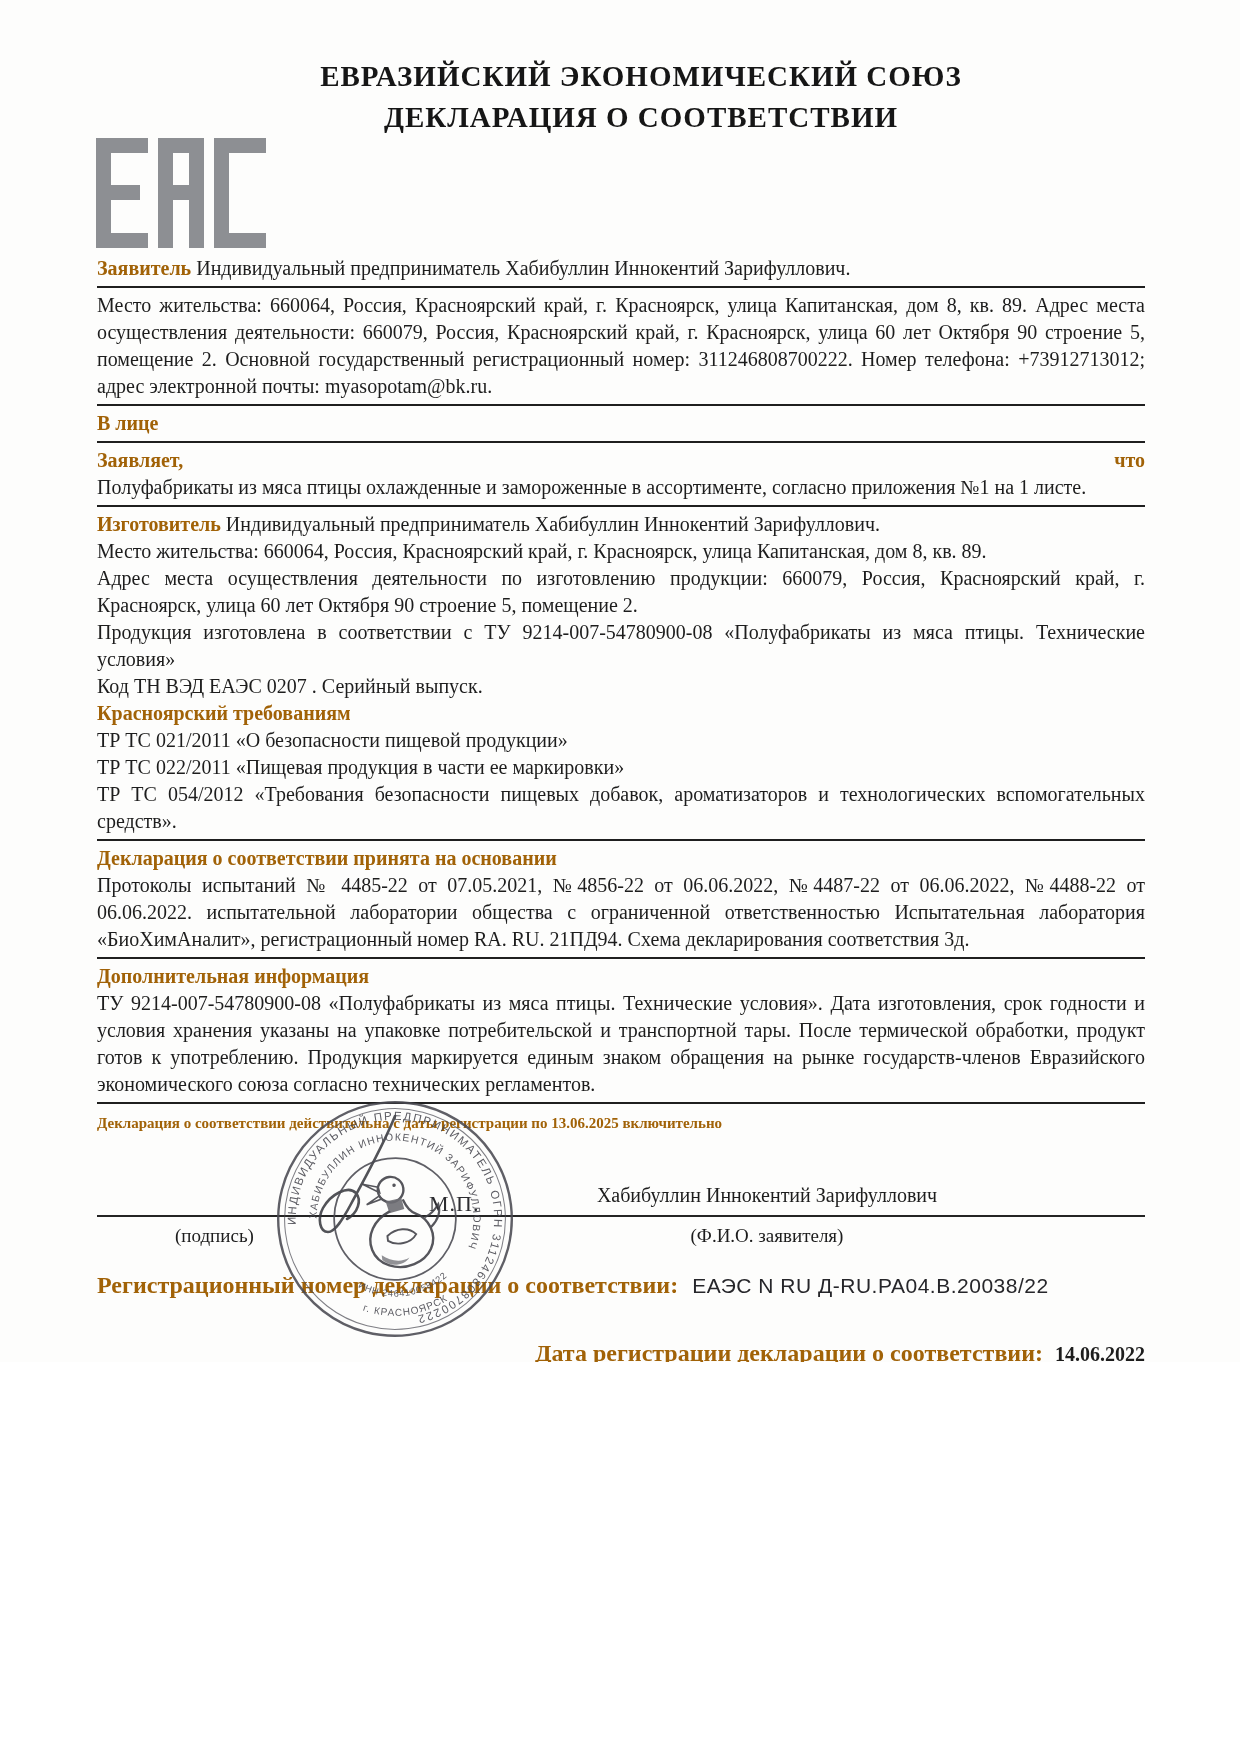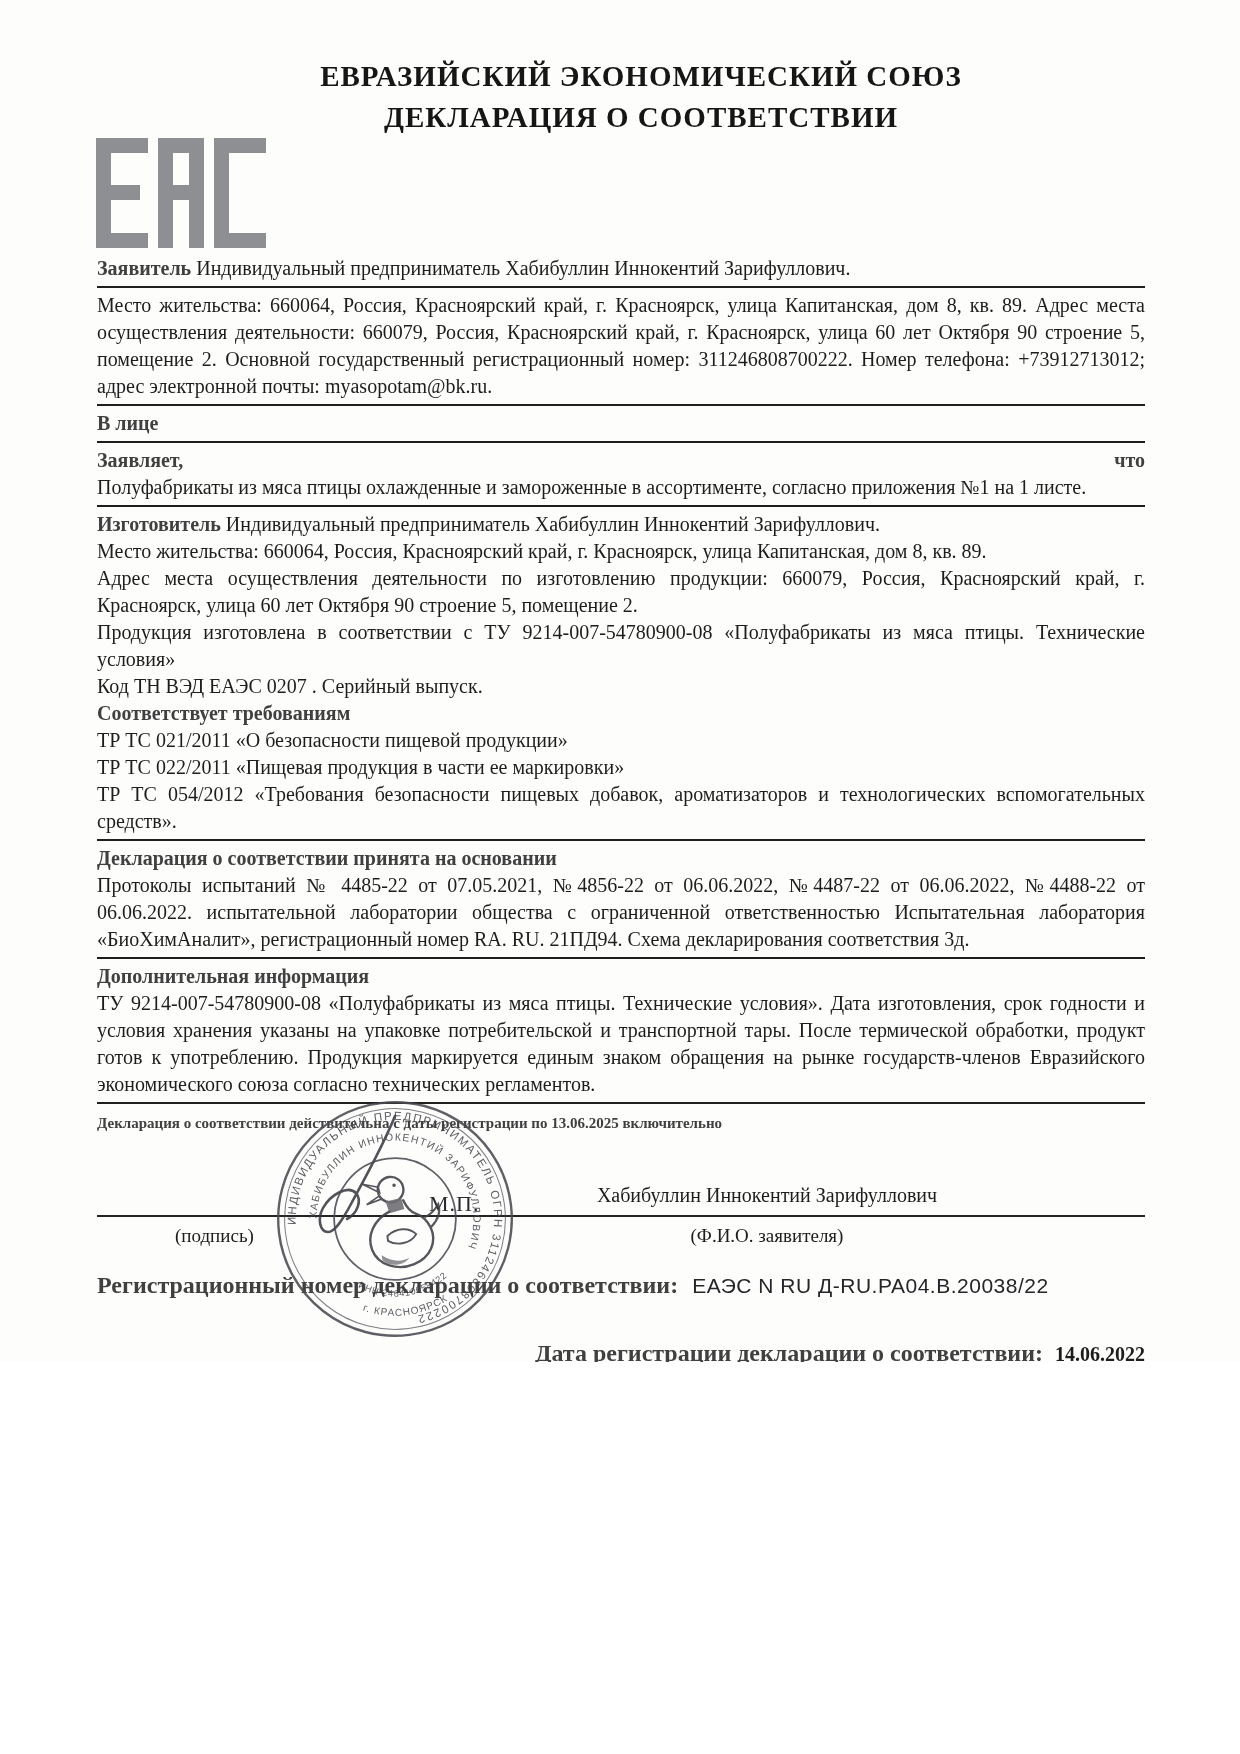--- a/index.html
+++ b/index.html
@@ -6,21 +6,21 @@
   .page{
     position:relative;width:1240px;height:1362px;margin:0 auto;
     background:#fdfdfc;color:#1d1d1d;
     font-family:"Liberation Serif", serif;overflow:hidden;padding-left:42px;
   }
   .title{position:absolute;top:56px;left:0;right:0;text-align:center;
     font-weight:bold;font-size:29px;line-height:41px;letter-spacing:1px;color:#161616;}
   .eac{position:absolute;top:138px;left:96px;}
   .doc{position:absolute;top:255px;left:97px;width:1048px;font-size:20px;line-height:27px;}
   .para{margin:0;text-align:justify;}
-  .para b,.declares-row b,.validity,.reg-row b{color:#404040;}
+  .para b,.declares-row b,.validity,.reg-row b{color:#a16207;}
   .rule{height:2px;background:#1f1f1f;margin:4px 0 4px;}
   .declares-row{display:flex;justify-content:space-between;font-weight:bold;}
   .validity{font-weight:bold;font-size:15px;line-height:30px;margin:2px 0 0;}
   .sig-area{position:relative;height:130px;}
   .sig-line{position:absolute;top:77px;left:0;right:0;height:2px;background:#242424;}
   .sig-caption{position:absolute;top:84px;left:78px;font-size:19px;}
   .fio-name{position:absolute;top:44px;left:440px;width:460px;text-align:center;font-size:20px;}
   .fio-caption{position:absolute;top:84px;left:440px;width:460px;text-align:center;font-size:19px;}
   .seal-mark{position:absolute;top:52px;left:332px;font-size:22px;letter-spacing:1px;color:#2c2c30;}
   .stamp{position:absolute;top:-39px;left:178px;width:240px;height:240px;opacity:.88;}
@@ -74,21 +74,21 @@
     </div>
     <p class="para">Полуфабрикаты из мяса птицы охлажденные и замороженные в ассортименте, согласно приложения №1 на 1 листе.</p>
     <div class="rule"></div>
 
     <p class="para"><b>Изготовитель</b> <span>Индивидуальный предприниматель Хабибуллин Иннокентий Зарифуллович.</span></p>
     <p class="para">Место жительства: 660064, Россия, Красноярский край, г. Красноярск, улица Капитанская, дом 8, кв. 89.</p>
     <p class="para">Адрес места осуществления деятельности по изготовлению продукции: 660079, Россия, Красноярский край, г. Красноярск, улица 60 лет Октября 90 строение 5, помещение 2.</p>
     <p class="para">Продукция изготовлена в соответствии с ТУ 9214-007-54780900-08 «Полуфабрикаты из мяса птицы. Технические условия»</p>
     <p class="para">Код ТН ВЭД ЕАЭС 0207 . Серийный выпуск.</p>
 
-    <p class="para"><b>Соответствует требованиям</b></p>
+    <p class="para"><b>Красноярский требованиям</b></p>
     <p class="para">ТР ТС 021/2011 «О безопасности пищевой продукции»</p>
     <p class="para">ТР ТС 022/2011 «Пищевая продукция в части ее маркировки»</p>
     <p class="para">ТР ТС 054/2012 «Требования безопасности пищевых добавок, ароматизаторов и технологических вспомогательных средств».</p>
     <div class="rule"></div>
 
     <p class="para"><b>Декларация о соответствии принята на основании</b></p>
     <p class="para">Протоколы испытаний № 4485-22 от 07.05.2021, №4856-22 от 06.06.2022, №4487-22 от 06.06.2022, №4488-22 от 06.06.2022. испытательной лаборатории общества с ограниченной ответственностью Испытательная лаборатория «БиоХимАналит», регистрационный номер RA. RU. 21ПД94. Схема декларирования соответствия 3д.</p>
     <div class="rule"></div>
 
     <p class="para"><b>Дополнительная информация</b></p>

